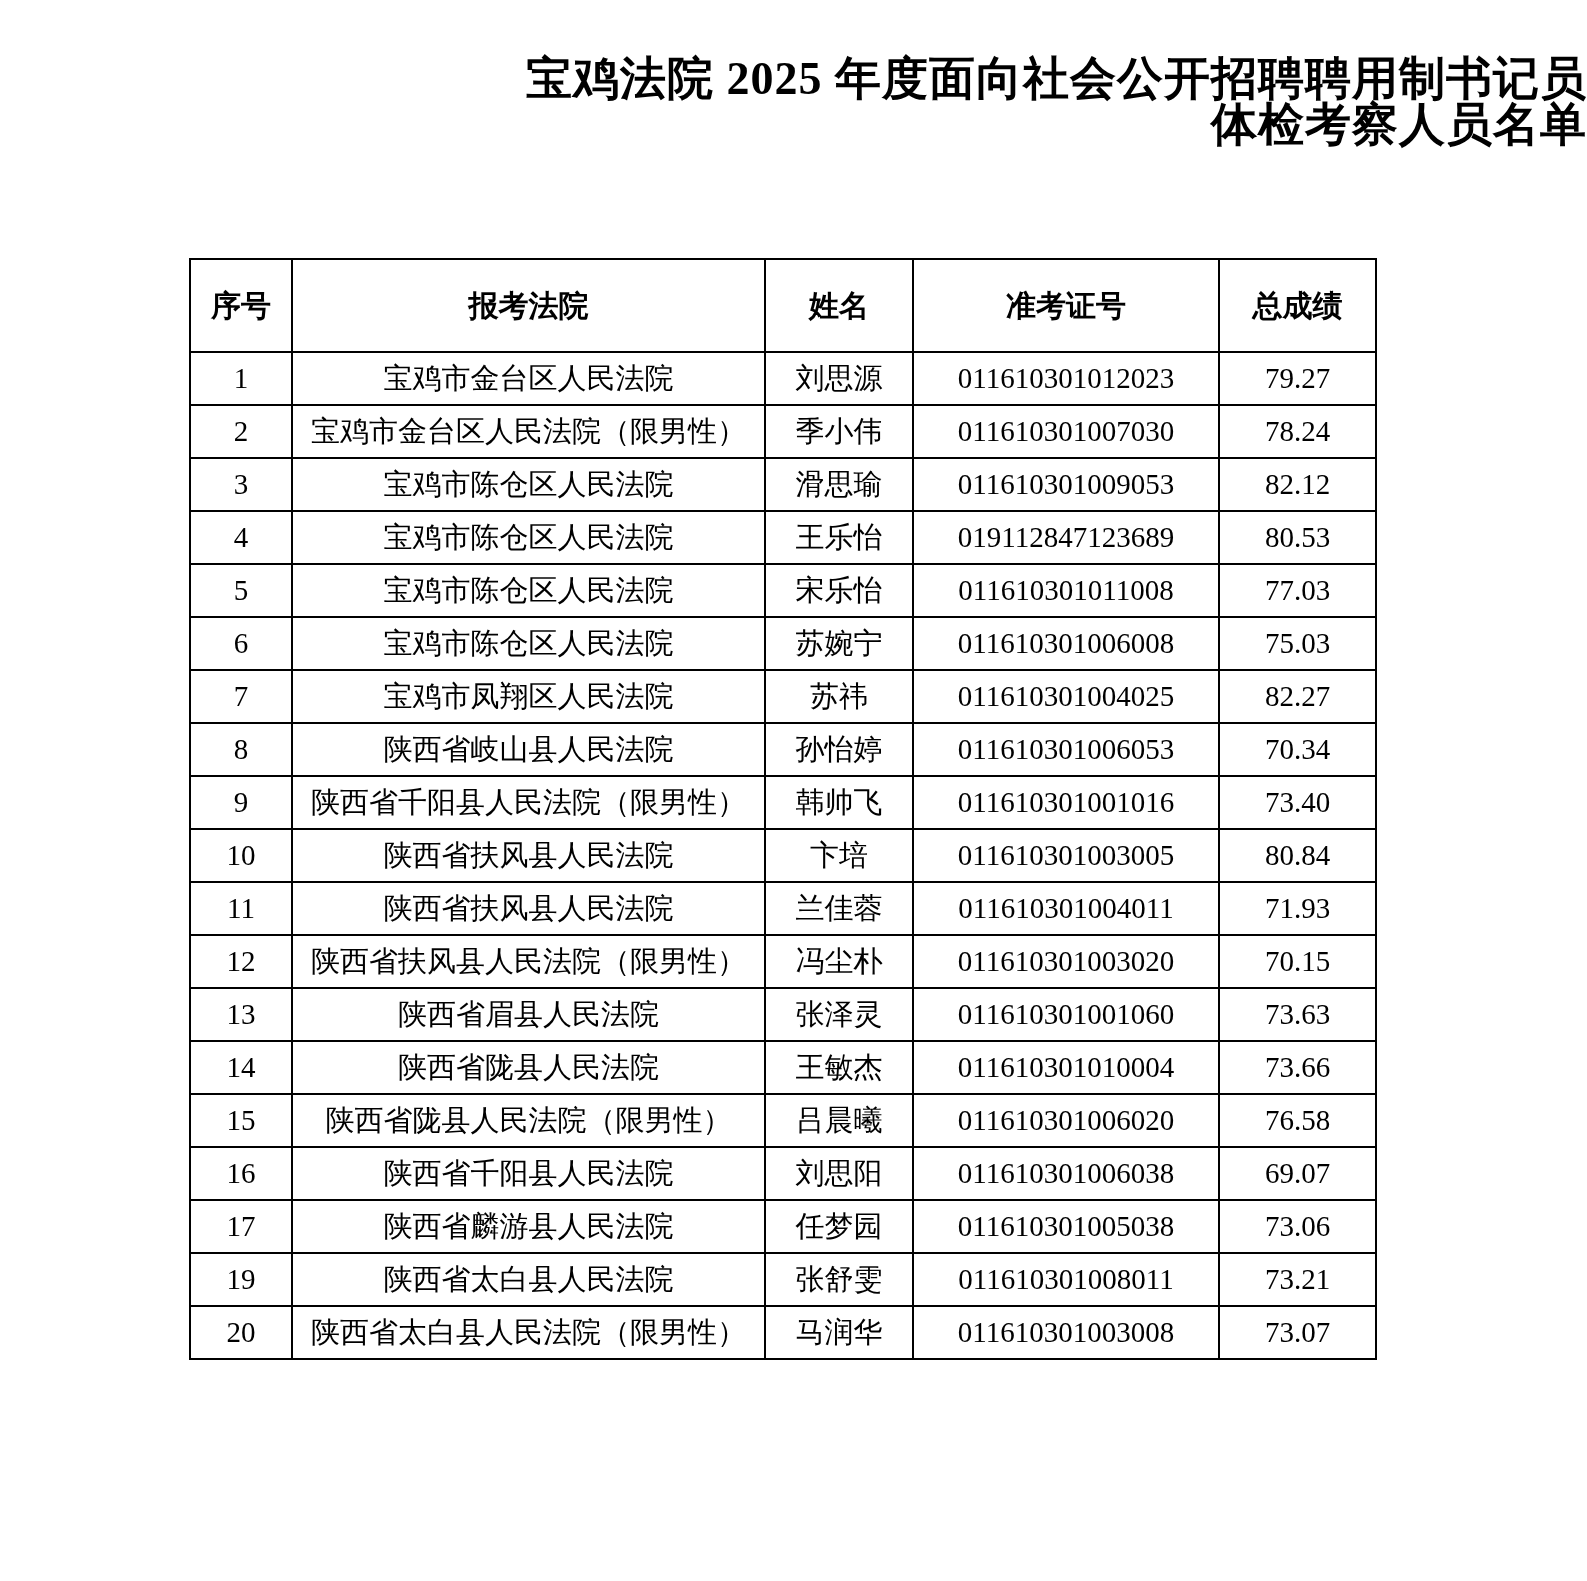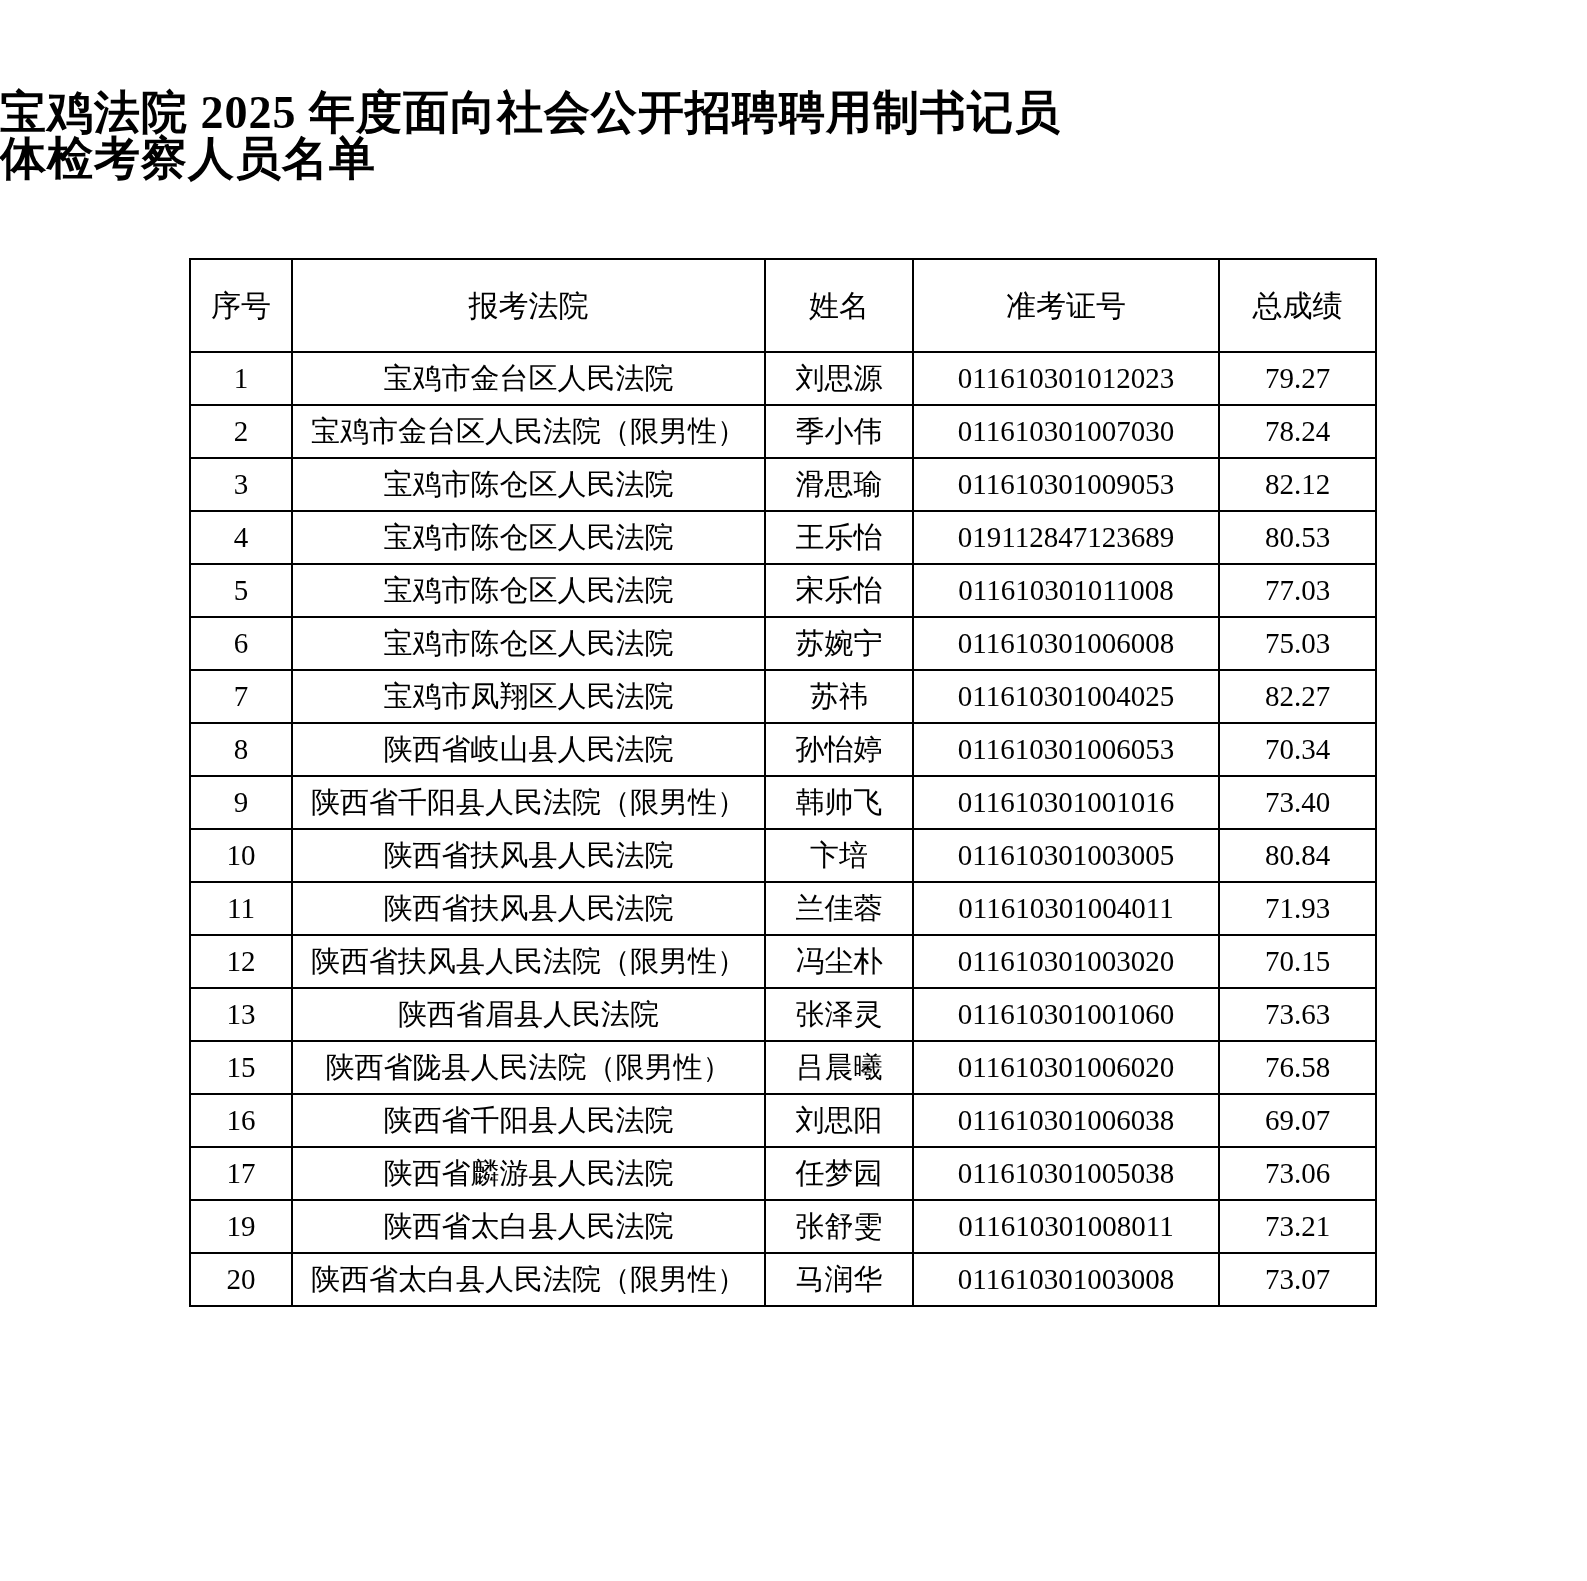--- a/index.html
+++ b/index.html
@@ -15,22 +15,22 @@
     color: #000000;
     overflow: hidden;
   }
   .doc {
     position: absolute;
     top: 0;
     left: 0;
     width: 1587px;
   }
   .title-block {
-    padding-top: 90px;
-    text-align: left;
+    padding-top: 56px;
+    text-align: right;
   }
   .title-line {
     font-size: 46px;
     font-weight: bold;
     line-height: 1.0;
     letter-spacing: 1px;
     margin: 0;
   }
   .title-line.second {
   }
@@ -47,21 +47,21 @@
     border: 2px solid #000000;
     text-align: center;
     vertical-align: middle;
     padding: 0 4px;
     font-size: 29px;
     line-height: 1.1;
     overflow: hidden;
     white-space: nowrap;
   }
   table.roster thead th {
-    font-weight: normal;
+    font-weight: bold;
     height: 91px;
     font-size: 30px;
   }
   table.roster tbody td {
     height: 51px;
     font-weight: normal;
   }
   col.c-index  { width: 102px; }
   col.c-court  { width: 473px; }
   col.c-name   { width: 148px; }
@@ -181,20 +181,27 @@
           <td>70.15</td>
         </tr>
         <tr>
           <td>13</td>
           <td>陕西省眉县人民法院</td>
           <td>张泽灵</td>
           <td>011610301001060</td>
           <td>73.63</td>
         </tr>
         <tr>
+          <td>14</td>
+          <td>陕西省陇县人民法院</td>
+          <td>王敏杰</td>
+          <td>011610301010004</td>
+          <td>73.66</td>
+        </tr>
+        <tr>
           <td>15</td>
           <td>陕西省陇县人民法院（限男性）</td>
           <td>吕晨曦</td>
           <td>011610301006020</td>
           <td>76.58</td>
         </tr>
         <tr>
           <td>16</td>
           <td>陕西省千阳县人民法院</td>
           <td>刘思阳</td>

